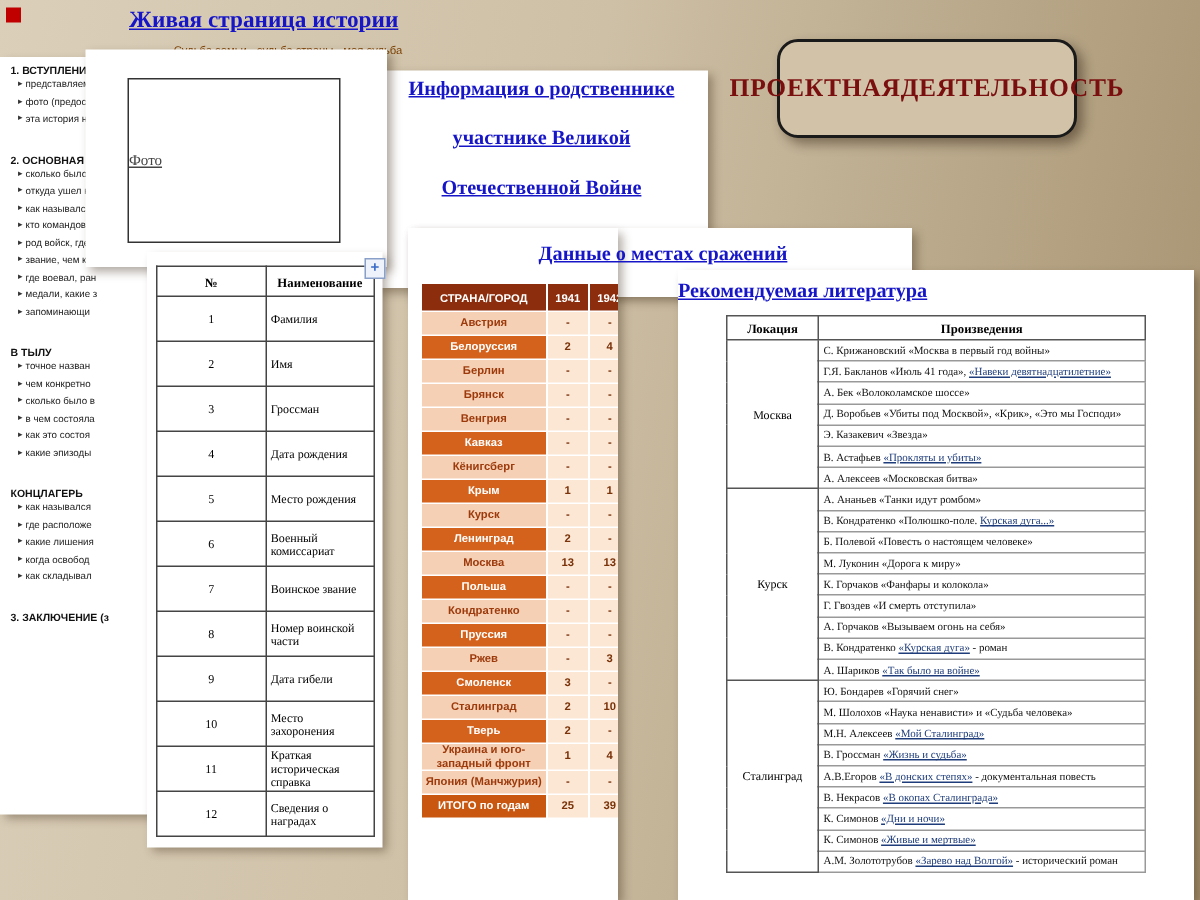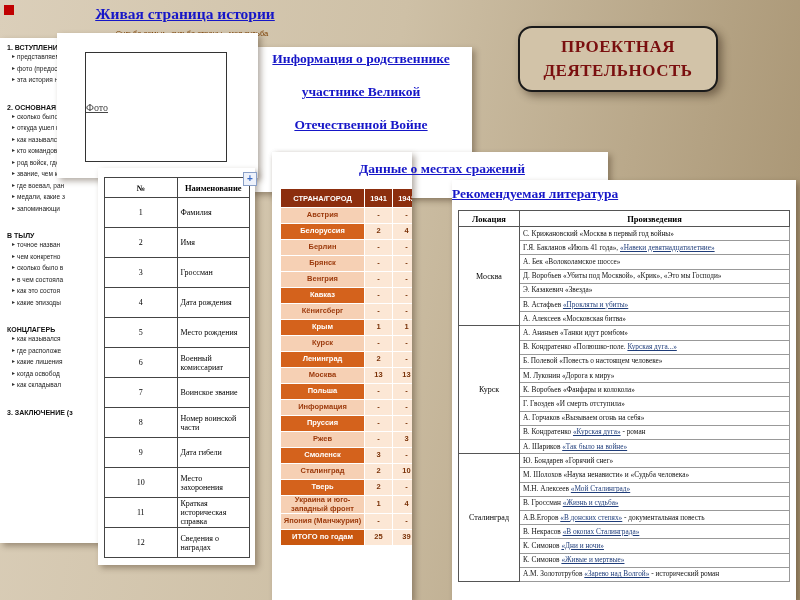--- a/index.html
+++ b/index.html
@@ -5,31 +5,31 @@
   html,body{margin:0;padding:0;background:#666;}
   #slide{position:relative;width:800px;height:600px;overflow:hidden;
     background:linear-gradient(100deg,#dbcfba 0%,#cec0a6 45%,#a5916f 100%);
     font-family:"Liberation Sans",sans-serif;}
   .page{position:absolute;background:#fff;box-shadow:3px 3px 6px rgba(55,38,18,.38);box-sizing:border-box;}
 
   
   #corner-sq{position:absolute;left:4px;top:5px;width:10px;height:10px;background:var(--red_square,#c00000);}
 
   
-  #main-title{position:absolute;left:86px;top:5px;width:198px;text-align:center;
+  #main-title{position:absolute;left:86px;top:5px;width:198px;
     font-family:"Liberation Serif",serif;font-weight:bold;font-size:15.5px;
     color:var(--accent_blue,#1616c8);text-decoration:underline;}
   #subtitle{position:absolute;left:92px;top:29px;width:200px;text-align:center;
     font-size:7.5px;color:var(--dark_gold,#7c3f00);}
 
   
   #project-box{position:absolute;left:518px;top:26px;width:196px;height:62px;
     background:#d2c3a8;border:2px solid #1a1a1a;border-radius:14px;
     box-shadow:4px 4px 8px rgba(40,25,10,.45);
-    display:flex;flex-direction:column;align-items:center;justify-content:center;
+    display:flex;align-items:center;justify-content:center;
     font-family:"Liberation Serif",serif;font-weight:bold;font-size:17px;line-height:24px;
     color:var(--dark_red,#7a0f0f);letter-spacing:.5px;}
 
   
   #page-outline{left:0;top:38px;width:112px;height:505px;padding:6px 2px 4px 7px;overflow:hidden;}
   .ol-sec{font-weight:bold;font-size:7px;color:#111;margin-top:18px;white-space:nowrap;}
   .ol-sec:first-child{margin-top:0;}
   .ol-item{display:flex;font-size:6.5px;color:#222;line-height:11.5px;white-space:nowrap;}
   .ol-b{color:#333;margin:0 2px 0 5px;font-size:6px;}
 
@@ -69,21 +69,21 @@
   .ptable th{font-size:8.5px;height:17px;text-align:center;font-weight:bold;}
   .ptable td{height:27px;font-size:8px;line-height:9px;padding:1px 3px;vertical-align:middle;}
   .ptable td.num{text-align:center;width:18px;padding:1px;}
   #move-handle{position:absolute;left:145px;top:4px;width:12px;height:12px;border:1px solid #8aa0c8;
     background:#eef2fb;color:#3b6cc7;font-weight:bold;font-size:10px;line-height:11px;text-align:center;cursor:move;}
 
   
   #page-lit{left:452px;top:180px;width:344px;height:420px;overflow:hidden;}
   #lit-title{margin-top:6px;font-family:"Liberation Serif",serif;font-weight:bold;
     font-size:13.5px;color:var(--accent_blue,#1616c8);text-decoration:underline;}
-  .ltable{margin:8px auto 0;border-collapse:collapse;width:332px;font-family:"Liberation Serif",serif;}
+  .ltable{margin:8px auto 0;border-collapse:collapse;width:280px;font-family:"Liberation Serif",serif;}
   .ltable th{border:1px solid #555;font-size:8.5px;padding:2.5px;text-align:center;font-weight:bold;}
   .ltable td.loc{border:1px solid #555;font-size:8px;text-align:center;width:58px;vertical-align:middle;}
   .ltable td.work{border:1px solid #999;font-size:7.3px;line-height:8.2px;padding:2.5px 3px;color:#111;margin-left:28px;}
   .wu{text-decoration:underline;color:#1f3d7a;}
 </style>
 </head>
 <body>
 
 <div id="slide">
 
@@ -353,21 +353,21 @@
             <td class="val">13</td>
             <td class="val"></td>
           </tr>
           <tr class="hl">
             <td class="name">Польша</td>
             <td class="val">-</td>
             <td class="val">-</td>
             <td class="val"></td>
           </tr>
           <tr class="light">
-            <td class="name">Информация</td>
+            <td class="name">Кондратенко</td>
             <td class="val">-</td>
             <td class="val">-</td>
             <td class="val"></td>
           </tr>
           <tr class="hl">
             <td class="name">Пруссия</td>
             <td class="val">-</td>
             <td class="val">-</td>
             <td class="val"></td>
           </tr>
@@ -458,21 +458,21 @@
           <tr>
             <td class="work">В. Кондратенко «Полюшко-поле. <span class="wu">Курская дуга...»</span></td>
           </tr>
           <tr>
             <td class="work">Б. Полевой «Повесть о настоящем человеке»</td>
           </tr>
           <tr>
             <td class="work">М. Луконин «Дорога к миру»</td>
           </tr>
           <tr>
-            <td class="work">К. Воробьев «Фанфары и колокола»</td>
+            <td class="work">К. Горчаков «Фанфары и колокола»</td>
           </tr>
           <tr>
             <td class="work">Г. Гвоздев «И смерть отступила»</td>
           </tr>
           <tr>
             <td class="work">А. Горчаков «Вызываем огонь на себя»</td>
           </tr>
           <tr>
             <td class="work">В. Кондратенко <span class="wu">«Курская дуга»</span> -  роман</td>
           </tr>

